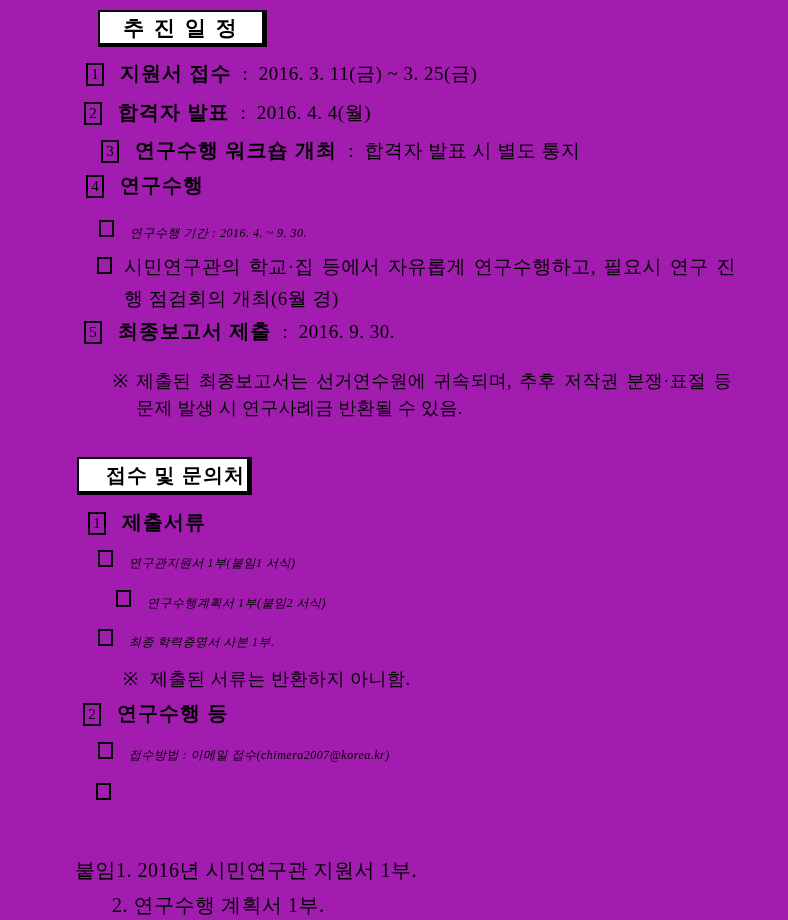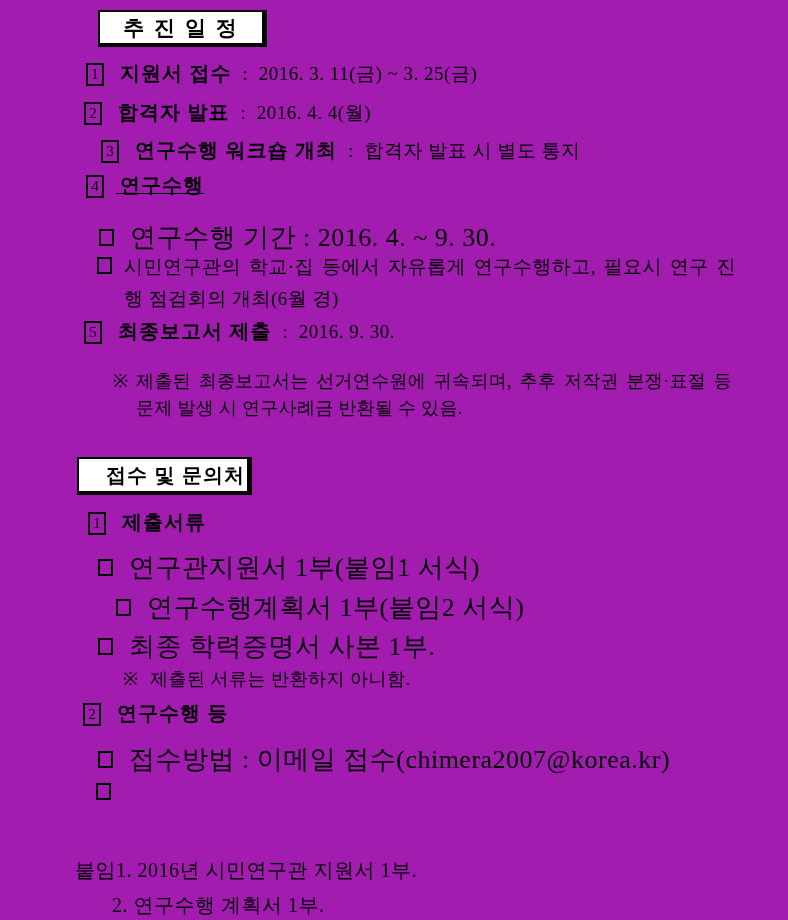--- a/index.html
+++ b/index.html
@@ -50,21 +50,21 @@
   .itm-value{font-size:19px;letter-spacing:0.5px;}
 
   
   .chk{
     display:inline-block;
     width:11px;height:13px;
     border:2px solid #000;
     margin-right:12px;
     box-sizing:content-box;
   }
-  .sub-text{font-size:26px;letter-spacing:0.5px;}
+  .sub-text{font-size:12px;letter-spacing:0.5px;font-style:italic;}
 
   .flexline{
     position:absolute;
     display:flex;
     align-items:flex-start;
     white-space:normal;
   }
   .flexline .chk{flex:0 0 auto;margin-top:6px;}
   .flexline .wrap-text{
     font-size:19px;
@@ -107,21 +107,21 @@
     <span class="itm-value">2016. 4. 4(월)</span>
   </div>
 
   <div class="line" style="left:101px;top:137px;">
     <span class="numbox">3</span>
     <span class="itm-label">연구수행 워크숍 개최</span>
     <span class="itm-colon">:</span>
     <span class="itm-value">합격자 발표 시 별도 통지</span>
   </div>
 
-  <div class="line" style="left:86px;top:172px;text-decoration:underline;">
+  <div class="line" style="left:86px;top:172px;">
     <span class="numbox">4</span>
     <span class="itm-label">연구수행</span>
   </div>
 
   <div class="line" style="left:99px;top:220px;">
     <span class="chk"></span>
     <span class="sub-text">연구수행 기간 : 2016. 4. ~ 9. 30.</span>
   </div>
 
   <div class="flexline" style="left:97px;top:251px;width:645px;">

